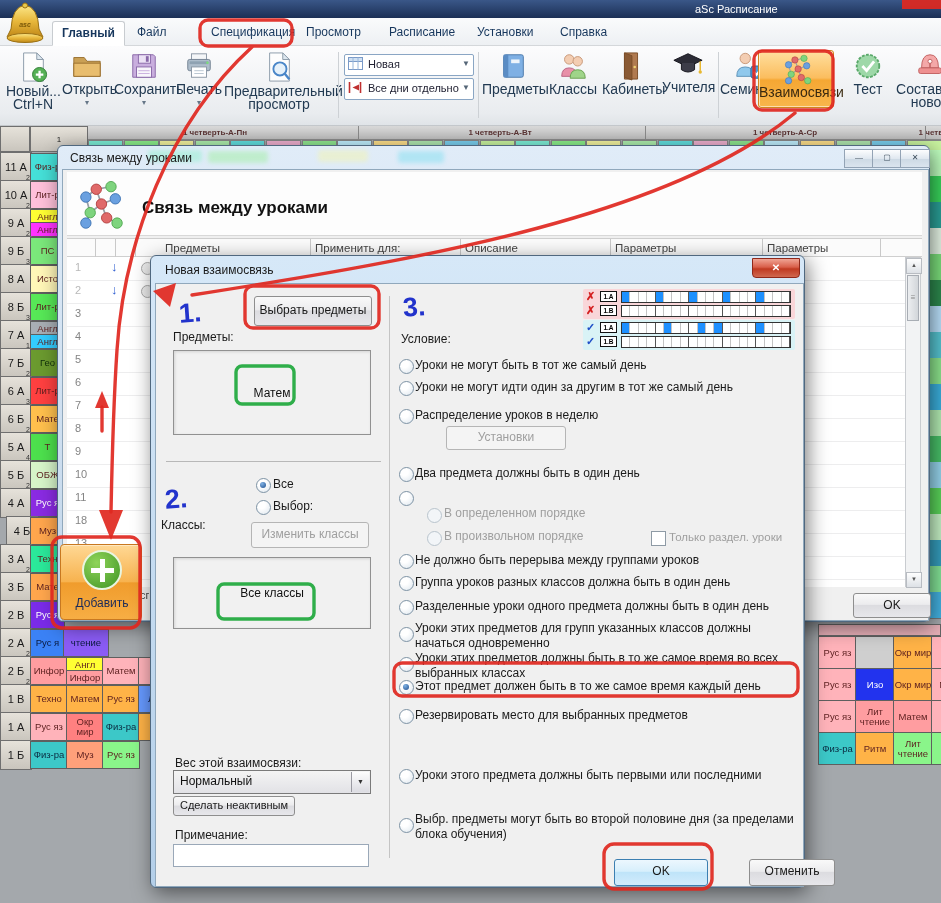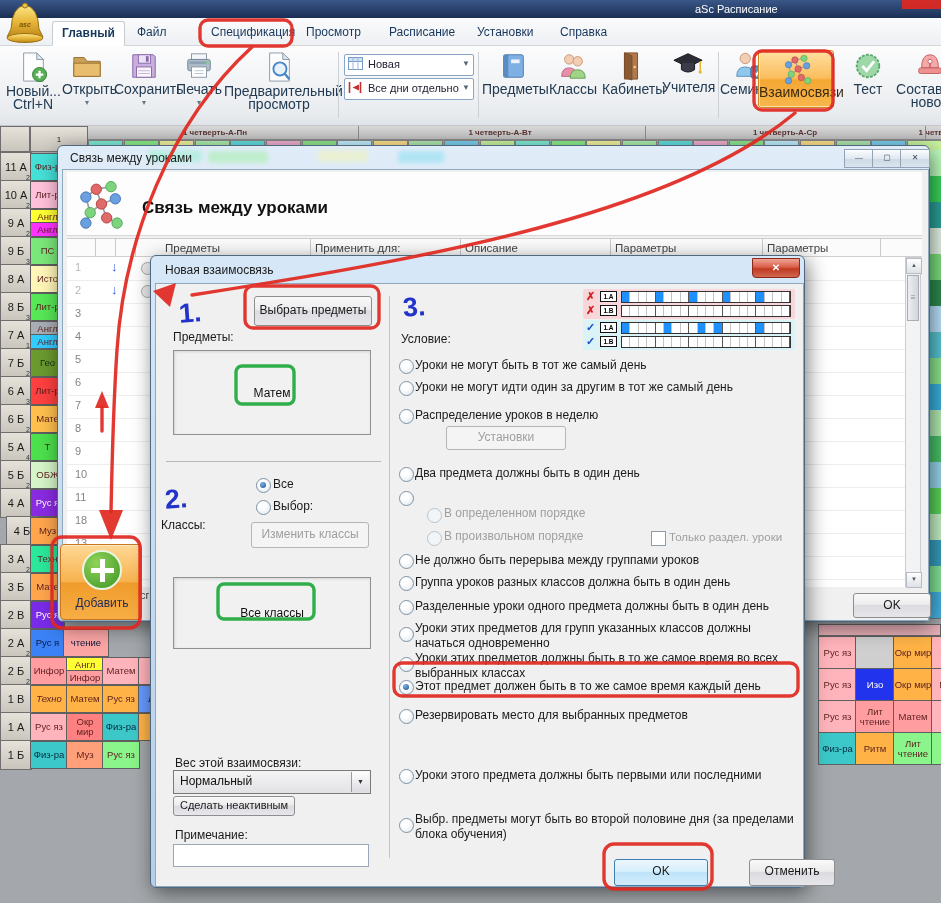--- a/index.html
+++ b/index.html
@@ -342,29 +342,29 @@
     <div class="clabel" style="left:6px;top:364px;width:30px;height:28px;">4 Б<div class="csub" style="">1</div></div>
     <div class="cell" style="left:30px;top:365px;width:33px;height:26px;background:#FFA64D;color:#5c1f1f;">Муз</div>
     <div class="clabel" style="left:0;top:392px;width:30px;height:28px;">3 А<div class="csub" style="">2</div></div>
     <div class="cell" style="left:30px;top:393px;width:33px;height:26px;background:#2BE89A;color:#5c1f1f;">Техн</div>
     <div class="clabel" style="left:0;top:420px;width:30px;height:28px;">3 Б</div>
     <div class="cell" style="left:30px;top:421px;width:33px;height:26px;background:#FFA64D;color:#5c1f1f;">Мате</div>
     <div class="clabel" style="left:0;top:448px;width:30px;height:28px;">2 В</div>
     <div class="cell" style="left:30px;top:449px;width:33px;height:26px;background:#7A2BE8;color:#ffffff;">Рус я</div>
     <div class="clabel" style="left:0;top:476px;width:30px;height:28px;">2 А<div class="csub" style="">2</div></div>
     <div class="cell" style="left:30px;top:477px;width:33px;height:26px;background:#3B82F6;color:#0a1a40;">Рус я</div>
-    <div class="cell" style="left:63px;top:477px;width:44px;height:26px;background:#fca5a5;color:#0a1a40;">чтение</div>
+    <div class="cell" style="left:63px;top:477px;width:44px;height:26px;background:#8b5cf6;color:#0a1a40;">чтение</div>
     <div class="clabel" style="left:0;top:504px;width:30px;height:28px;">2 Б<div class="csub" style="">2</div></div>
     <div class="cell" style="left:30px;top:505px;width:36px;height:26px;background:#FF9DA0;color:#5c1f1f;">Инфор</div>
     <div class="cell" style="left:66px;top:505px;width:36px;height:13px;background:#FFFF33;color:#5c1f1f;">Англ</div>
     <div class="cell" style="left:66px;top:518px;width:36px;height:13px;background:#FF9DA0;color:#5c1f1f;">Инфор</div>
     <div class="cell" style="left:102px;top:505px;width:36px;height:26px;background:#FFB3BA;color:#5c1f1f;">Матем</div>
     <div class="cell" style="left:138px;top:505px;width:36px;height:26px;background:#FFB3BA;color:#5c1f1f;">Р</div>
     <div class="clabel" style="left:0;top:532px;width:30px;height:28px;">1 В</div>
-    <div class="cell" style="left:30px;top:533px;width:36px;height:26px;background:#FFB347;color:#5c1f1f;font-style:italic;">Техно</div>
+    <div class="cell" style="left:30px;top:533px;width:36px;height:26px;background:#FFB347;color:#5c1f1f;">Техно</div>
     <div class="cell" style="left:66px;top:533px;width:36px;height:26px;background:#FFB347;color:#5c1f1f;">Матем</div>
     <div class="cell" style="left:102px;top:533px;width:36px;height:26px;background:#FFB347;color:#5c1f1f;">Рус яз</div>
     <div class="cell" style="left:138px;top:533px;width:36px;height:26px;background:#6699FF;color:#0a1a40;">Л чт</div>
     <div class="clabel" style="left:0;top:560px;width:30px;height:28px;">1 А</div>
     <div class="cell" style="left:30px;top:561px;width:36px;height:26px;background:#FFB3BA;color:#5c1f1f;">Рус яз</div>
     <div class="cell" style="left:66px;top:561px;width:36px;height:26px;background:#FF8080;color:#5c1f1f;">Окр мир</div>
     <div class="cell" style="left:102px;top:561px;width:36px;height:26px;background:#3CC8C8;color:#0a2a40;">Физ-ра</div>
     <div class="cell" style="left:138px;top:561px;width:36px;height:26px;background:#FFB347;color:#5c1f1f;">Т</div>
     <div class="clabel" style="left:0;top:588px;width:30px;height:28px;">1 Б</div>
     <div class="cell" style="left:30px;top:589px;width:36px;height:26px;background:#3CC8C8;color:#0a2a40;">Физ-ра</div>
@@ -533,21 +533,21 @@
     </div>
 
   <div class="a" style="left:15px;top:205px;width:215px;height:1px;background:#b8b8b8"></div>
   <div class="hand" style="left:14px;top:228px">2.</div>
   <div class="radio sel" style="left:105px;top:222px"></div>
   <div class="olabel" style="left:122px;top:221px">Все</div>
   <div class="radio" style="left:105px;top:244px"></div>
   <div class="olabel" style="left:122px;top:243px">Выбор:</div>
   <div class="olabel" style="left:10px;top:262px">Классы:</div>
   <div class="btn dis" style="left:100px;top:266px;width:116px;height:24px;line-height:22px">Изменить классы</div>
-  <div class="listbox" style="left:22px;top:321px;width:196px;height:70px">
+  <div class="listbox" style="left:22px;top:301px;width:196px;height:70px">
       <span>Все классы</span>
     </div>
 
   <div class="olabel" style="left:24px;top:500px">Вес этой взаимосвязи:</div>
   <div class="dd" style="left:22px;top:514px;width:196px">
     <span class="ddt">Нормальный</span>
     <span class="dda">▼</span>
   </div>
   <div class="btn" style="left:22px;top:540px;width:120px;height:18px;line-height:16px;font-size:11px">Сделать неактивным</div>
   <div class="olabel" style="left:24px;top:572px">Примечание:</div>

